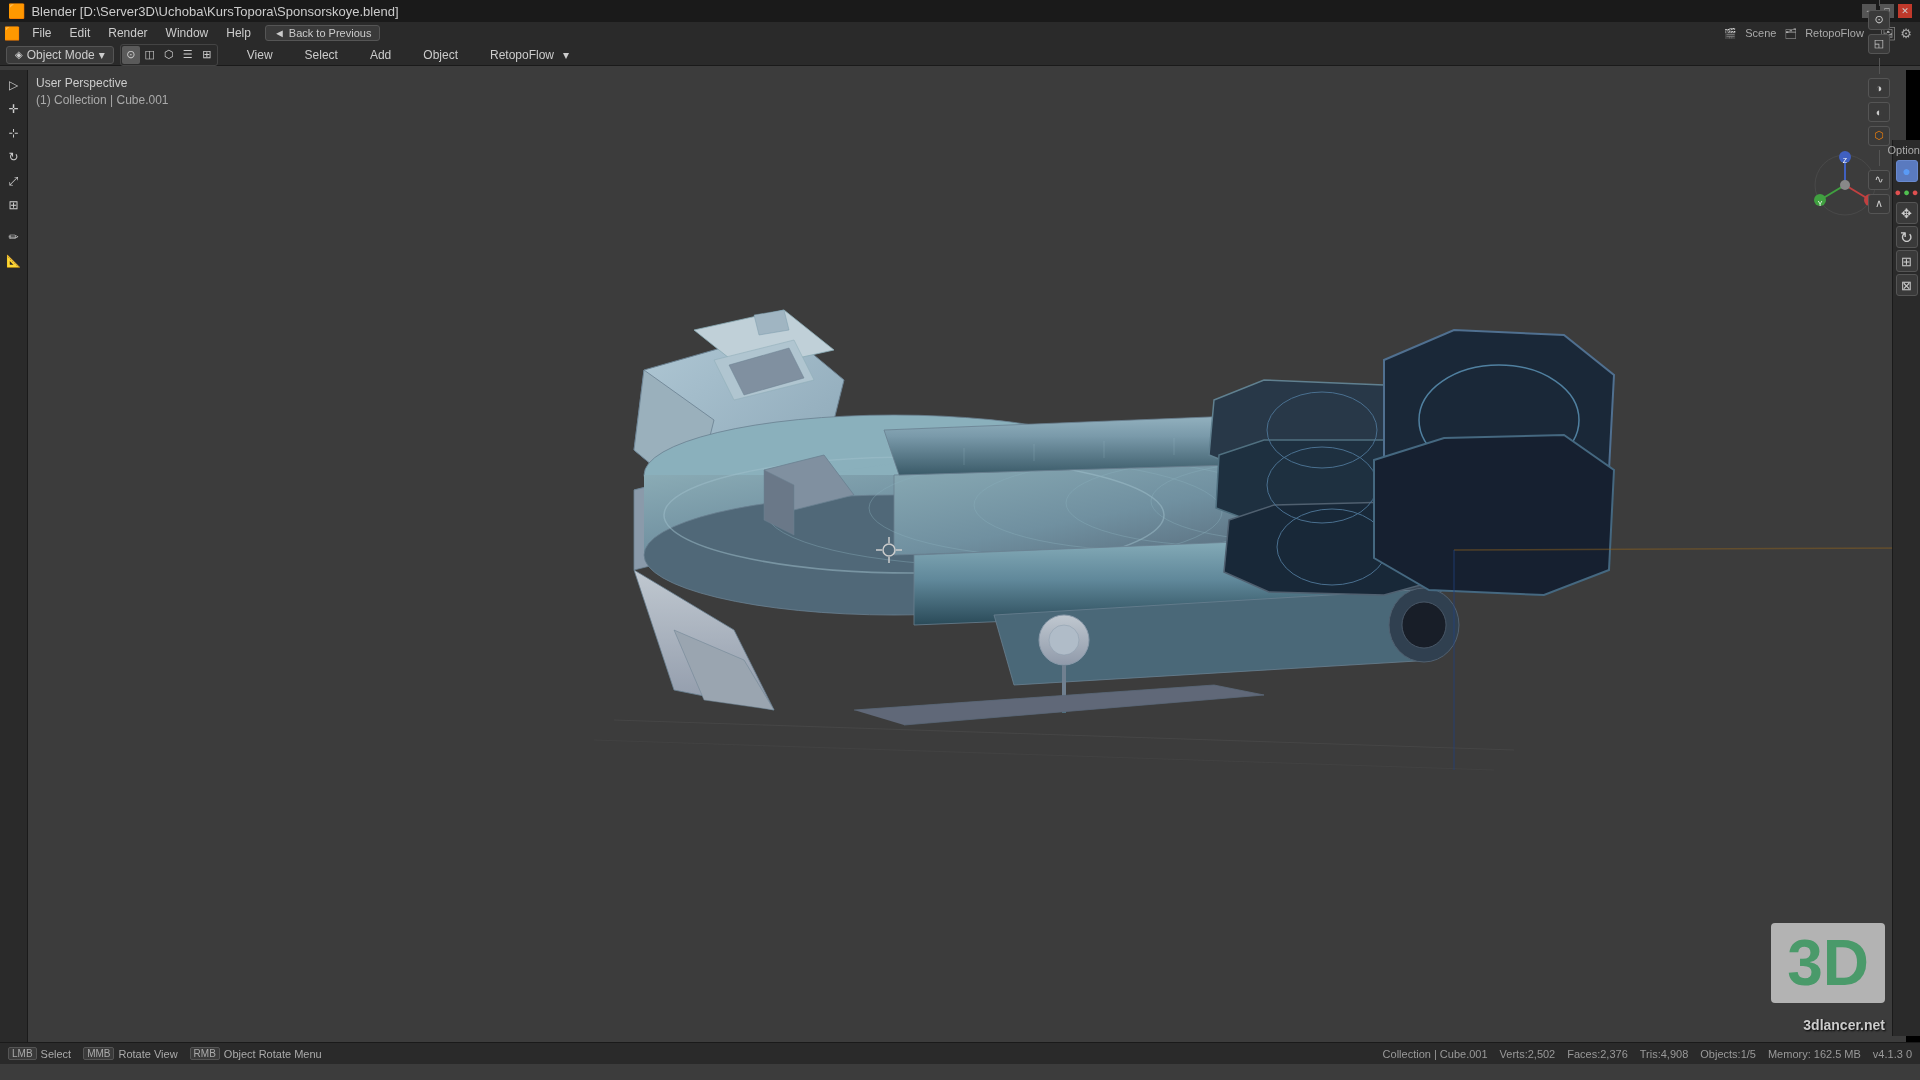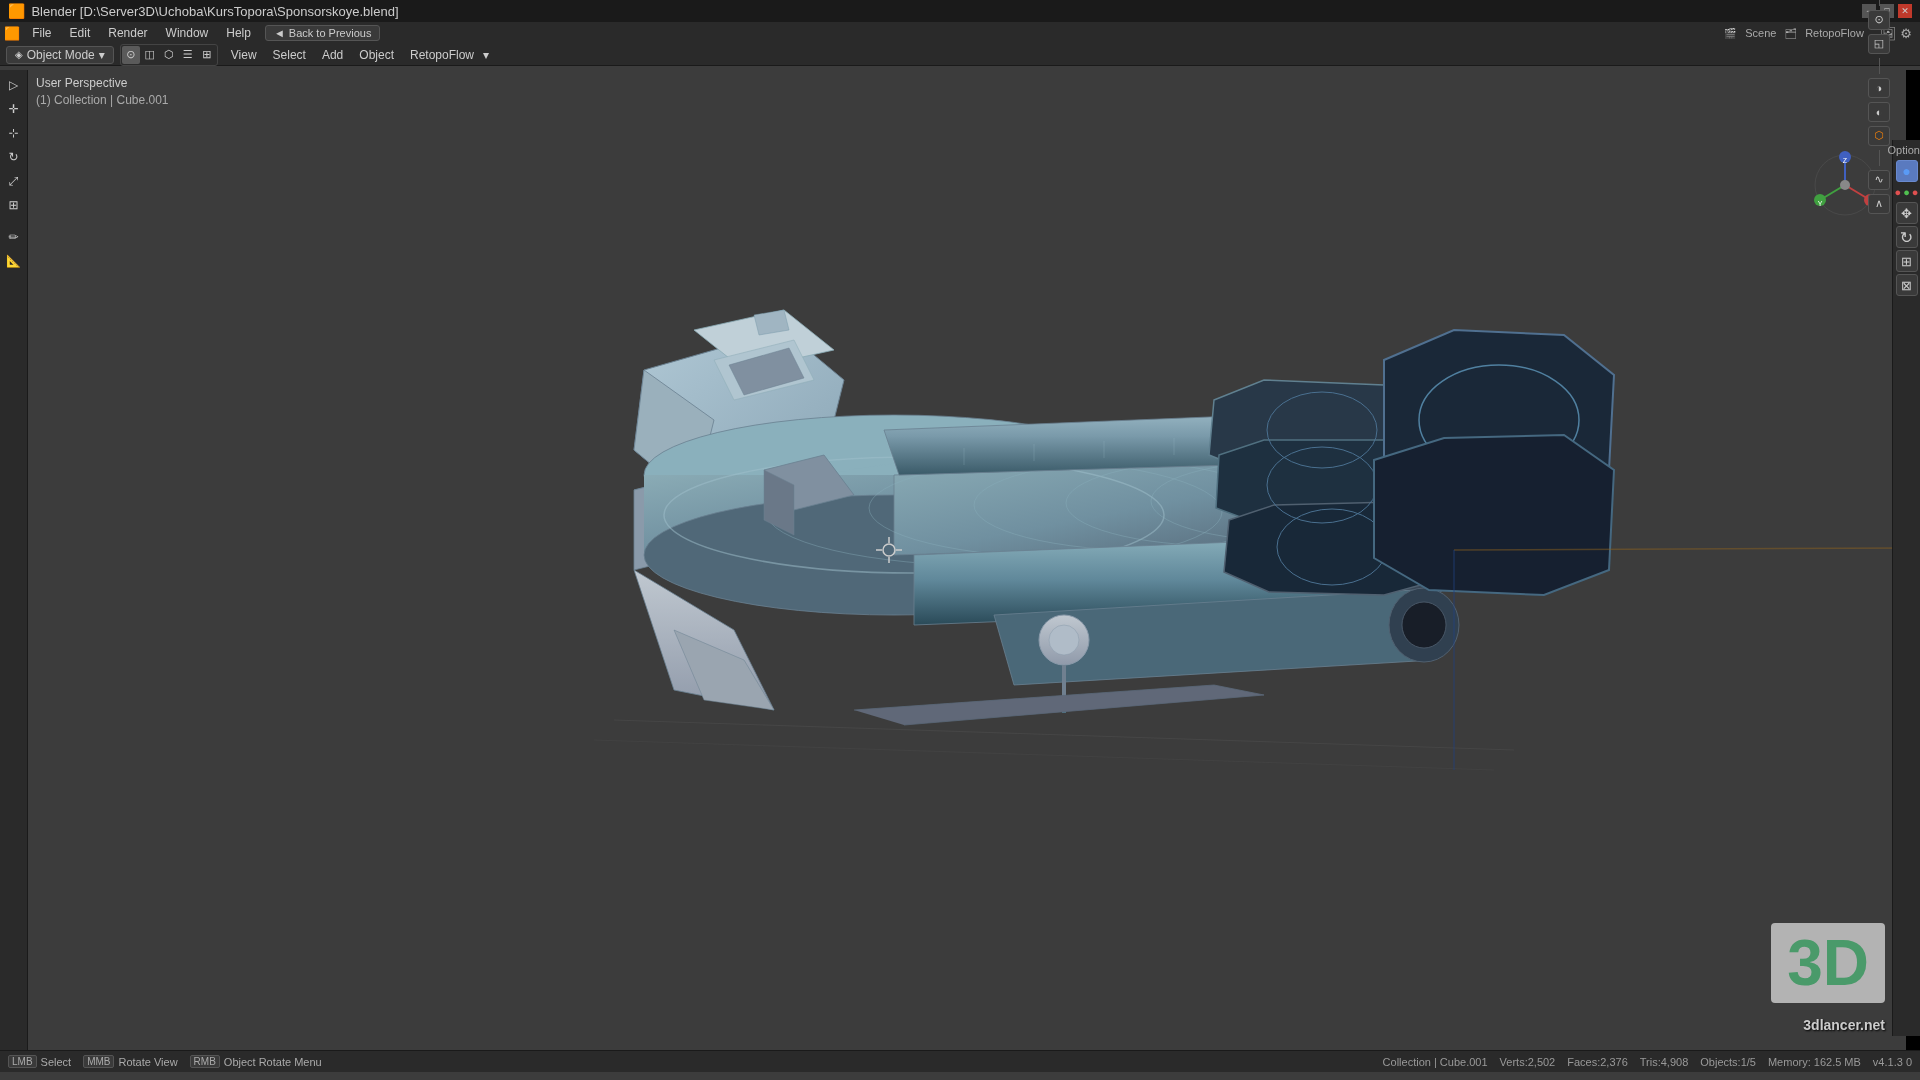--- a/index.html
+++ b/index.html
@@ -246,21 +246,21 @@
       color: #cccccc;
       font-size: 14px;
       font-weight: bold;
       z-index: 10;
       text-shadow: 1px 1px 2px #000;
     }
 
     
     #status-bar {
       position: absolute;
-      bottom: 8px;
+      bottom: 16px;
       left: 0;
       right: 0;
       height: 22px;
       background: #2a2a2a;
       display: flex;
       align-items: center;
       padding: 0 8px;
       gap: 12px;
       font-size: 11px;
       color: #aaa;
@@ -329,20 +329,21 @@
       border-bottom: 1px solid #1a1a1a;
       position: relative;
       z-index: 100;
     }
     .vt-item {
       padding: 1px 7px;
       font-size: 12px;
       color: #cccccc;
       cursor: pointer;
       border-radius: 3px;
+      margin-left: 16px;
     }
 
     
     .icon-strip {
       display: flex;
       align-items: center;
       gap: 1px;
       background: #2a2a2a;
       border: 1px solid #444;
       border-radius: 3px;

